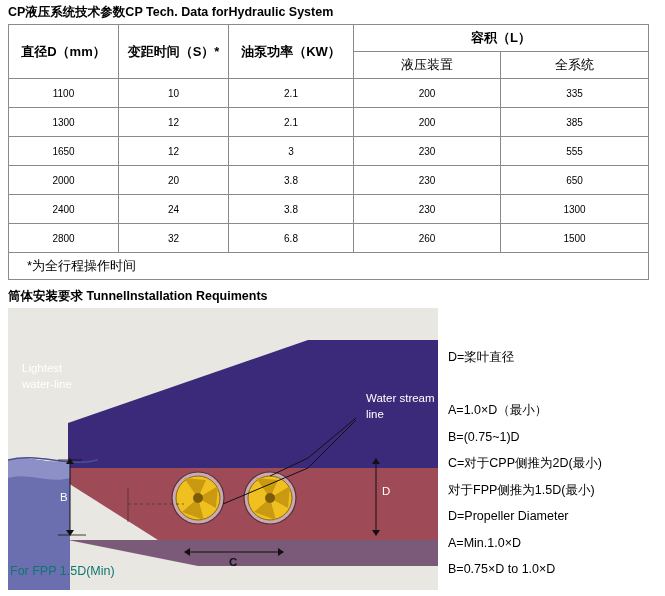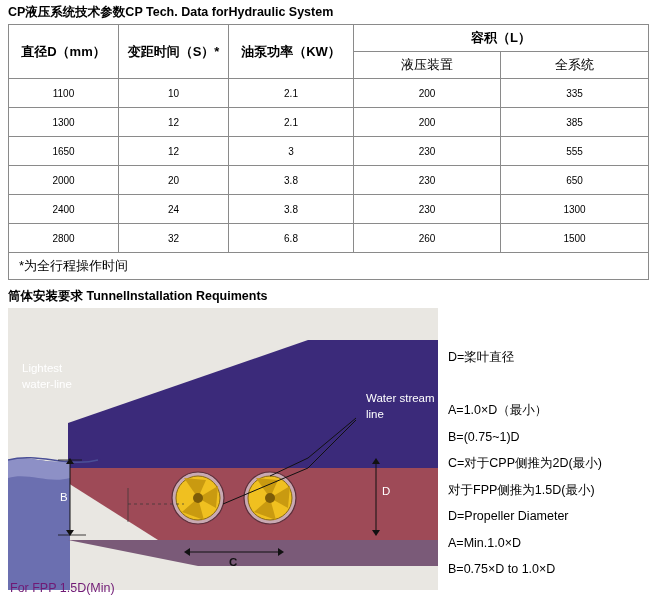--- a/index.html
+++ b/index.html
@@ -52,21 +52,21 @@
   }
   table.params .hrow1 td {
     height: 26px;
   }
   table.params td.datacell {
     height: 28px;
     font-size: 10px;
   }
   table.params td.note {
     text-align: left;
-    padding-left: 10px;
+    padding-left: 18px;
     height: 26px;
     font-size: 13px;
     border-right: 1px solid #8a8a8a;
   }
   .col1 { width: 110px; }
   .col2 { width: 110px; }
   .col3 { width: 125px; }
   .col4 { width: 147px; }
   .col5 { width: 148px; }
 
@@ -83,22 +83,21 @@
     left: 8px;
     top: 308px;
     width: 430px;
     height: 282px;
   }
   .fig-caption {
     position: absolute;
     left: 10px;
     top: 564px;
     font-size: 12.5px;
-    color: #701a75;
-    margin-top: 17px;
+    color: #0f766e;
   }
   .notes {
     position: absolute;
     left: 448px;
     top: 312px;
     width: 215px;
     font-size: 12.5px;
     line-height: 26.5px;
     color: #000;
     margin-top: 32px;

